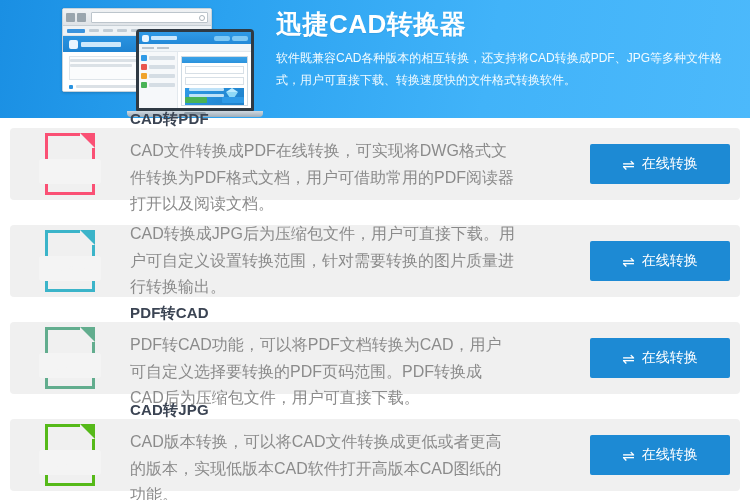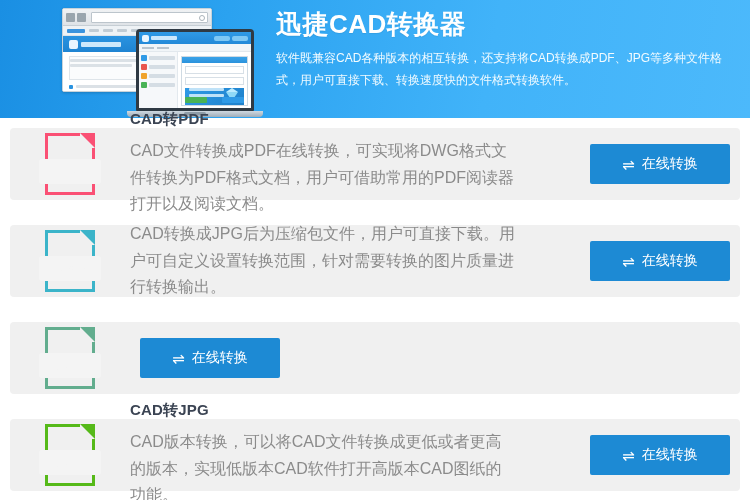--- a/index.html
+++ b/index.html
@@ -502,20 +502,24 @@
 
   <div class="card">
     <div class="card-icon">
       <div class="ficon" style="color:#62ad8e">
         <div class="page"></div>
         <div class="corner-cut"></div>
         <div class="fold"></div>
         <div class="band">CAD</div>
       </div>
     </div>
+    <div class="card-body">
+      <h2 class="card-title">PDF转CAD</h2>
+      <p class="card-desc">PDF转CAD功能，可以将PDF文档转换为CAD，用户可自定义选择要转换的PDF页码范围。PDF转换成CAD后为压缩包文件，用户可直接下载。</p>
+    </div>
     <div class="card-action">
       <button class="convert-btn">
         <span class="swap">⇌</span>
         <span>在线转换</span>
       </button>
     </div>
   </div>
 
   <div class="card">
     <div class="card-icon">

